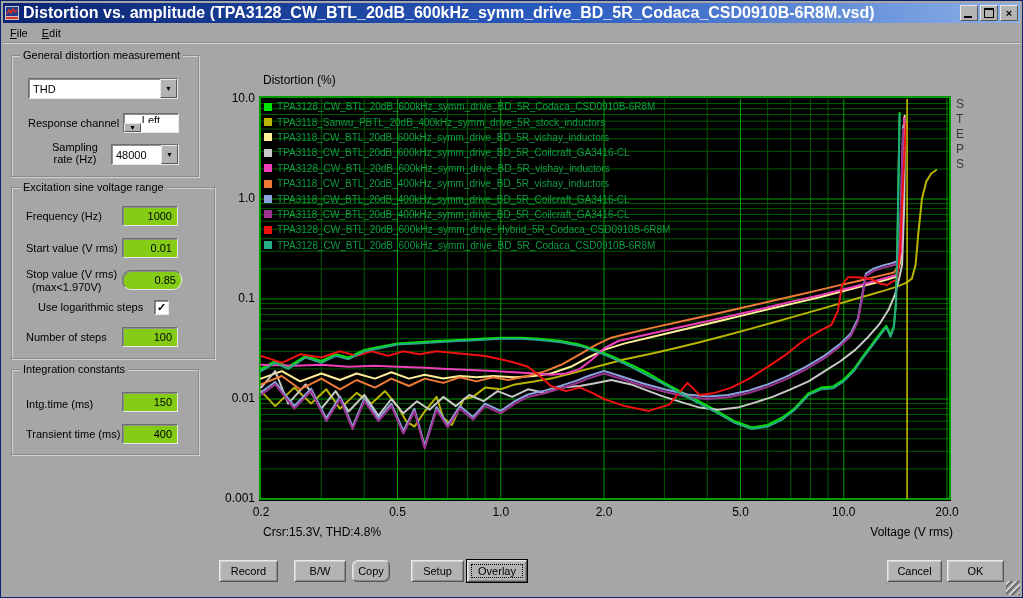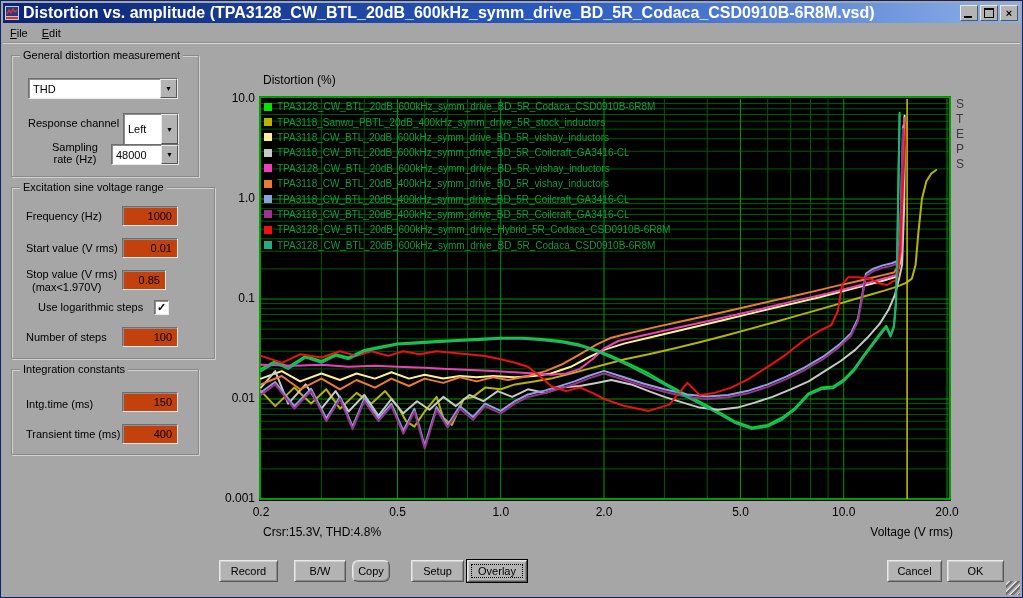--- a/index.html
+++ b/index.html
@@ -21,21 +21,21 @@
   
   .menubar{position:absolute;left:2px;top:22px;right:2px;height:19px;background:#a6a6a6;
     border-bottom:1px solid #8f8f8f;box-shadow:0 1px 0 #d8d8d8;display:flex;align-items:center;}
   .menuitem{display:inline-block;padding:2px 7px;text-align:center;}
   .menuitem::first-letter{text-decoration:underline;}
   
   .groupbox{position:absolute;border:1px solid #8a8a8a;
     box-shadow:1px 1px 0 #d2d2d2, inset 1px 1px 0 #d2d2d2;}
   .grouplabel{position:absolute;top:-7px;left:8px;background:#a6a6a6;padding:0 3px;white-space:nowrap;}
   .lbl{position:absolute;white-space:nowrap;}
-  .field{position:absolute;background:#c2410c;border:1px solid;border-color:#6e6e6e #e9e9e9 #e9e9e9 #6e6e6e;
+  .field{position:absolute;background:#84cc16;border:1px solid;border-color:#6e6e6e #e9e9e9 #e9e9e9 #6e6e6e;
     box-shadow:inset 1px 1px 0 #8f8f8f;display:flex;align-items:center;padding:0 5px;box-sizing:border-box;}
   .field.num{justify-content:flex-end;}
   .combo{position:absolute;background:#fff;border:1px solid;border-color:#6e6e6e #e9e9e9 #e9e9e9 #6e6e6e;
     box-shadow:inset 1px 1px 0 #8f8f8f;display:flex;align-items:center;box-sizing:border-box;}
   .combo .val{flex:1;padding:0 4px;white-space:nowrap;overflow:hidden;}
   .combo .arrow{width:15px;align-self:stretch;background:#b3b3b3;border:1px solid;
     border-color:#e9e9e9 #565656 #565656 #e9e9e9;display:flex;align-items:center;justify-content:center;
     font-size:7px;color:#000;}
   .checkbox{position:absolute;width:13px;height:13px;background:#fff;border:1px solid;
     border-color:#6e6e6e #e9e9e9 #e9e9e9 #6e6e6e;box-shadow:inset 1px 1px 0 #8f8f8f;
@@ -91,41 +91,41 @@
     <span class="menuitem">Edit</span>
   </div>
 
   <div class="groupbox" style="left:10px;top:54px;width:186px;height:120px;">
     <span class="grouplabel">General distortion measurement</span>
     <div class="combo" style="left:16px;top:22px;width:150px;height:21px;">
       <span class="val">THD</span>
       <span class="arrow">▼</span>
     </div>
     <span class="lbl" style="left:16px;top:61px;">Response channel</span>
-    <div class="combo" style="left:111px;top:57px;width:56px;height:32px;">
+    <div class="combo" style="left:111px;top:57px;width:56px;height:20px;flex-direction:column;">
       <span class="val">Left</span>
       <span class="arrow">▼</span>
     </div>
     <span class="lbl" style="left:40px;top:85px;white-space:pre-line;text-align:center;">Sampling
 rate (Hz)</span>
     <div class="combo" style="left:99px;top:88px;width:68px;height:21px;">
       <span class="val">48000</span>
       <span class="arrow">▼</span>
     </div>
   </div>
 
   <div class="groupbox" style="left:10px;top:186px;width:186px;height:170px;padding-left:16px;">
     <span class="grouplabel">Excitation sine voltage range</span>
     <span class="lbl" style="left:14px;top:22px;">Frequency (Hz)</span>
     <div class="field num" style="left:110px;top:18px;width:56px;height:20px;">1000</div>
     <span class="lbl" style="left:14px;top:54px;">Start value (V rms)</span>
     <div class="field num" style="left:110px;top:50px;width:56px;height:20px;">0.01</div>
     <span class="lbl" style="left:14px;top:80px;">Stop value (V rms)</span>
     <span class="lbl" style="left:20px;top:93px;">(max&lt;1.970V)</span>
-    <div class="field num" style="left:110px;top:82px;width:44px;height:20px;">0.85</div>
+    <div class="field num" style="left:110px;top:82px;width:60px;height:20px;border-radius:9px;">0.85</div>
     <span class="lbl" style="left:26px;top:113px;">Use logarithmic steps</span>
     <div class="checkbox" style="left:142px;top:112px;">✓</div>
     <span class="lbl" style="left:14px;top:143px;text-align:right;">Number of steps</span>
     <div class="field num" style="left:110px;top:139px;width:56px;height:20px;">100</div>
   </div>
 
   <div class="groupbox" style="left:10px;top:368px;width:186px;height:84px;">
     <span class="grouplabel">Integration constants</span>
     <span class="lbl" style="left:14px;top:28px;">Intg.time (ms)</span>
     <div class="field num" style="left:110px;top:22px;width:56px;height:20px;">150</div>

